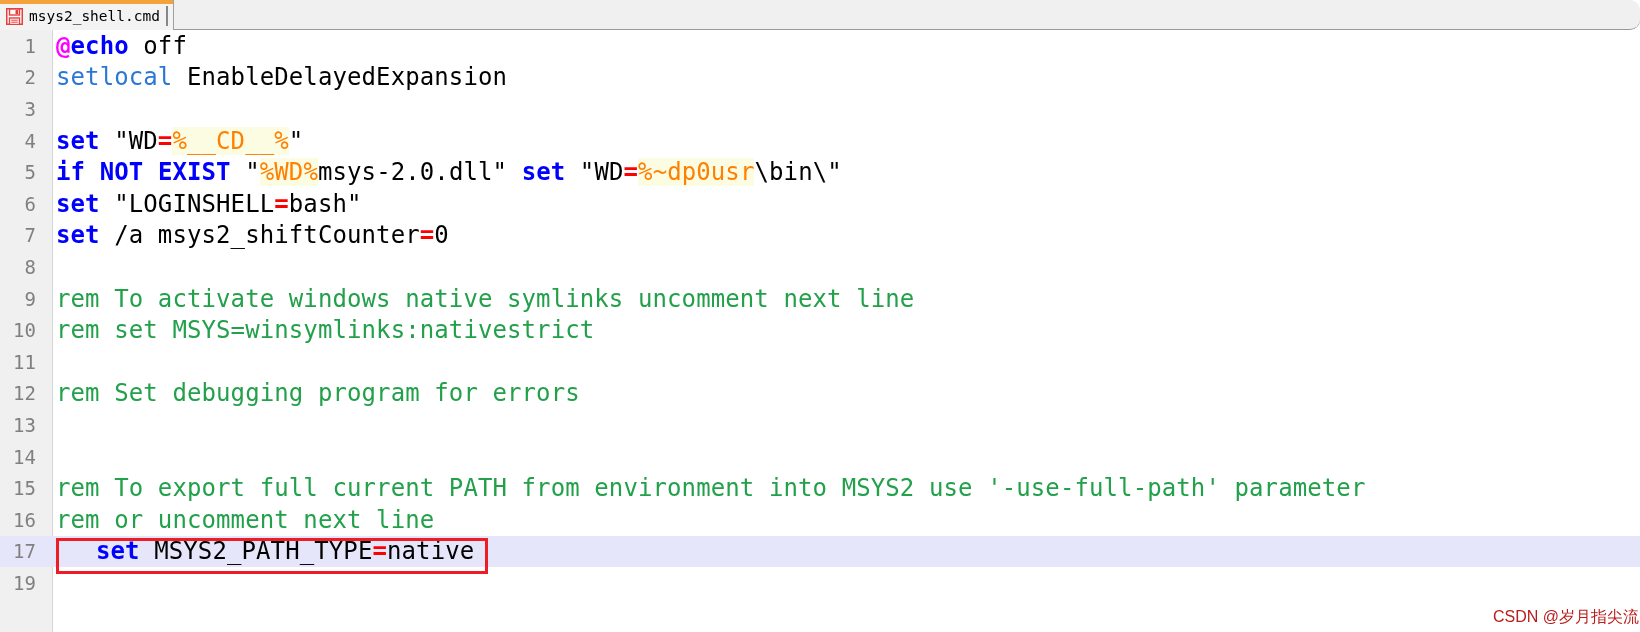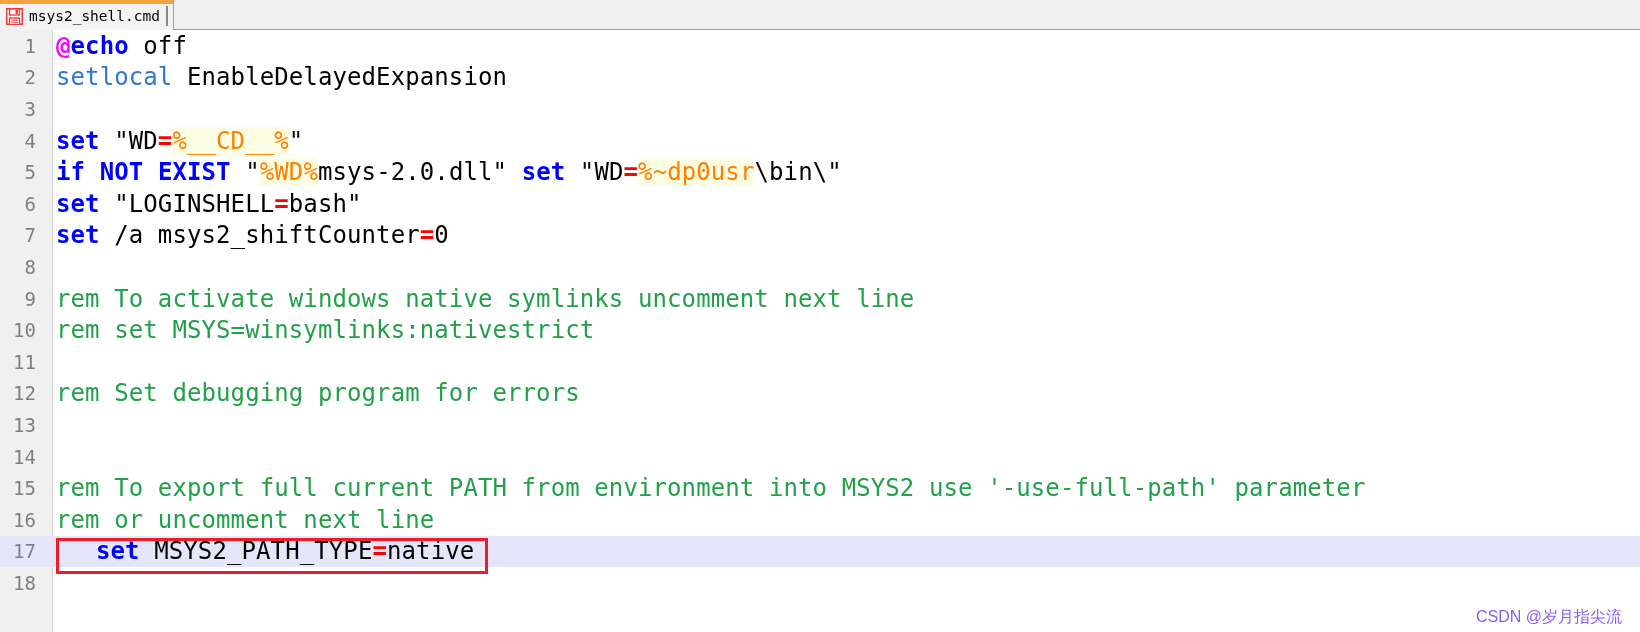--- a/index.html
+++ b/index.html
@@ -10,20 +10,21 @@
   }
   #app{position:relative;width:1640px;height:632px;}
 
   
   .tabbar{
     position:relative;
     height:30px;
     background:#f0f0f0;
     border-bottom:1px solid #9a9a9a;
     box-sizing:border-box;
+    border-radius:10px;
   }
   .tab{
     position:absolute;left:0;top:0;
     height:30px;
     display:flex;align-items:center;
     padding:0 4px 0 6px;
     background:#f3f3f3;
     border-right:1px solid #a0a0a0;
     box-sizing:border-box;
   }
@@ -104,24 +105,24 @@
   .annot{
     position:absolute;
     border:3px solid #ee1c25;
     pointer-events:none;
     z-index:5;
     box-sizing:border-box;
   }
   
   .watermark{
     position:absolute;
-    right:18px;bottom:4px;
+    right:1px;bottom:4px;
     font-family:"Liberation Sans","DejaVu Sans",sans-serif;
     font-size:16px;
-    color:#8b5cf6;
+    color:#b91c1c;
     z-index:6;
     white-space:nowrap;
   }
 </style>
 </head>
 <body>
 
 <div id="app">
 
   <div class="tabbar">
@@ -155,19 +156,19 @@
         <div class="row"><div class="ln">8</div><div class="src"></div></div>
         <div class="row"><div class="ln">9</div><div class="src"><span class="t-cmt">rem To activate windows native symlinks uncomment next line</span></div></div>
         <div class="row"><div class="ln">10</div><div class="src"><span class="t-cmt">rem set MSYS=winsymlinks:nativestrict</span></div></div>
         <div class="row"><div class="ln">11</div><div class="src"></div></div>
         <div class="row"><div class="ln">12</div><div class="src"><span class="t-cmt">rem Set debugging program for errors</span></div></div>
         <div class="row"><div class="ln">13</div></div>
         <div class="row"><div class="ln">14</div><div class="src"></div></div>
         <div class="row"><div class="ln">15</div><div class="src"><span class="t-cmt">rem To export full current PATH from environment into MSYS2 use '-use-full-path' parameter</span></div></div>
         <div class="row"><div class="ln">16</div><div class="src"><span class="t-cmt">rem or uncomment next line</span></div></div>
         <div class="row hl"><div class="ln">17</div><div class="src"><span class="t-kw">set</span><span class="t-txt"> MSYS2_PATH_TYPE</span><span class="t-op">=</span><span class="t-txt">native</span></div></div>
-        <div class="row"><div class="ln">18</div><div class="src"></div></div>
+        <div class="row"><div class="ln">19</div><div class="src"></div></div>
       </div>
     <div class="annot" id="annot-rect" style="left: 56px; top: 508px; width: 432px; height: 36px;"></div>
     <div class="watermark">CSDN @岁月指尖流</div>
   </div>
 
 </div>
 
 </body></html>

